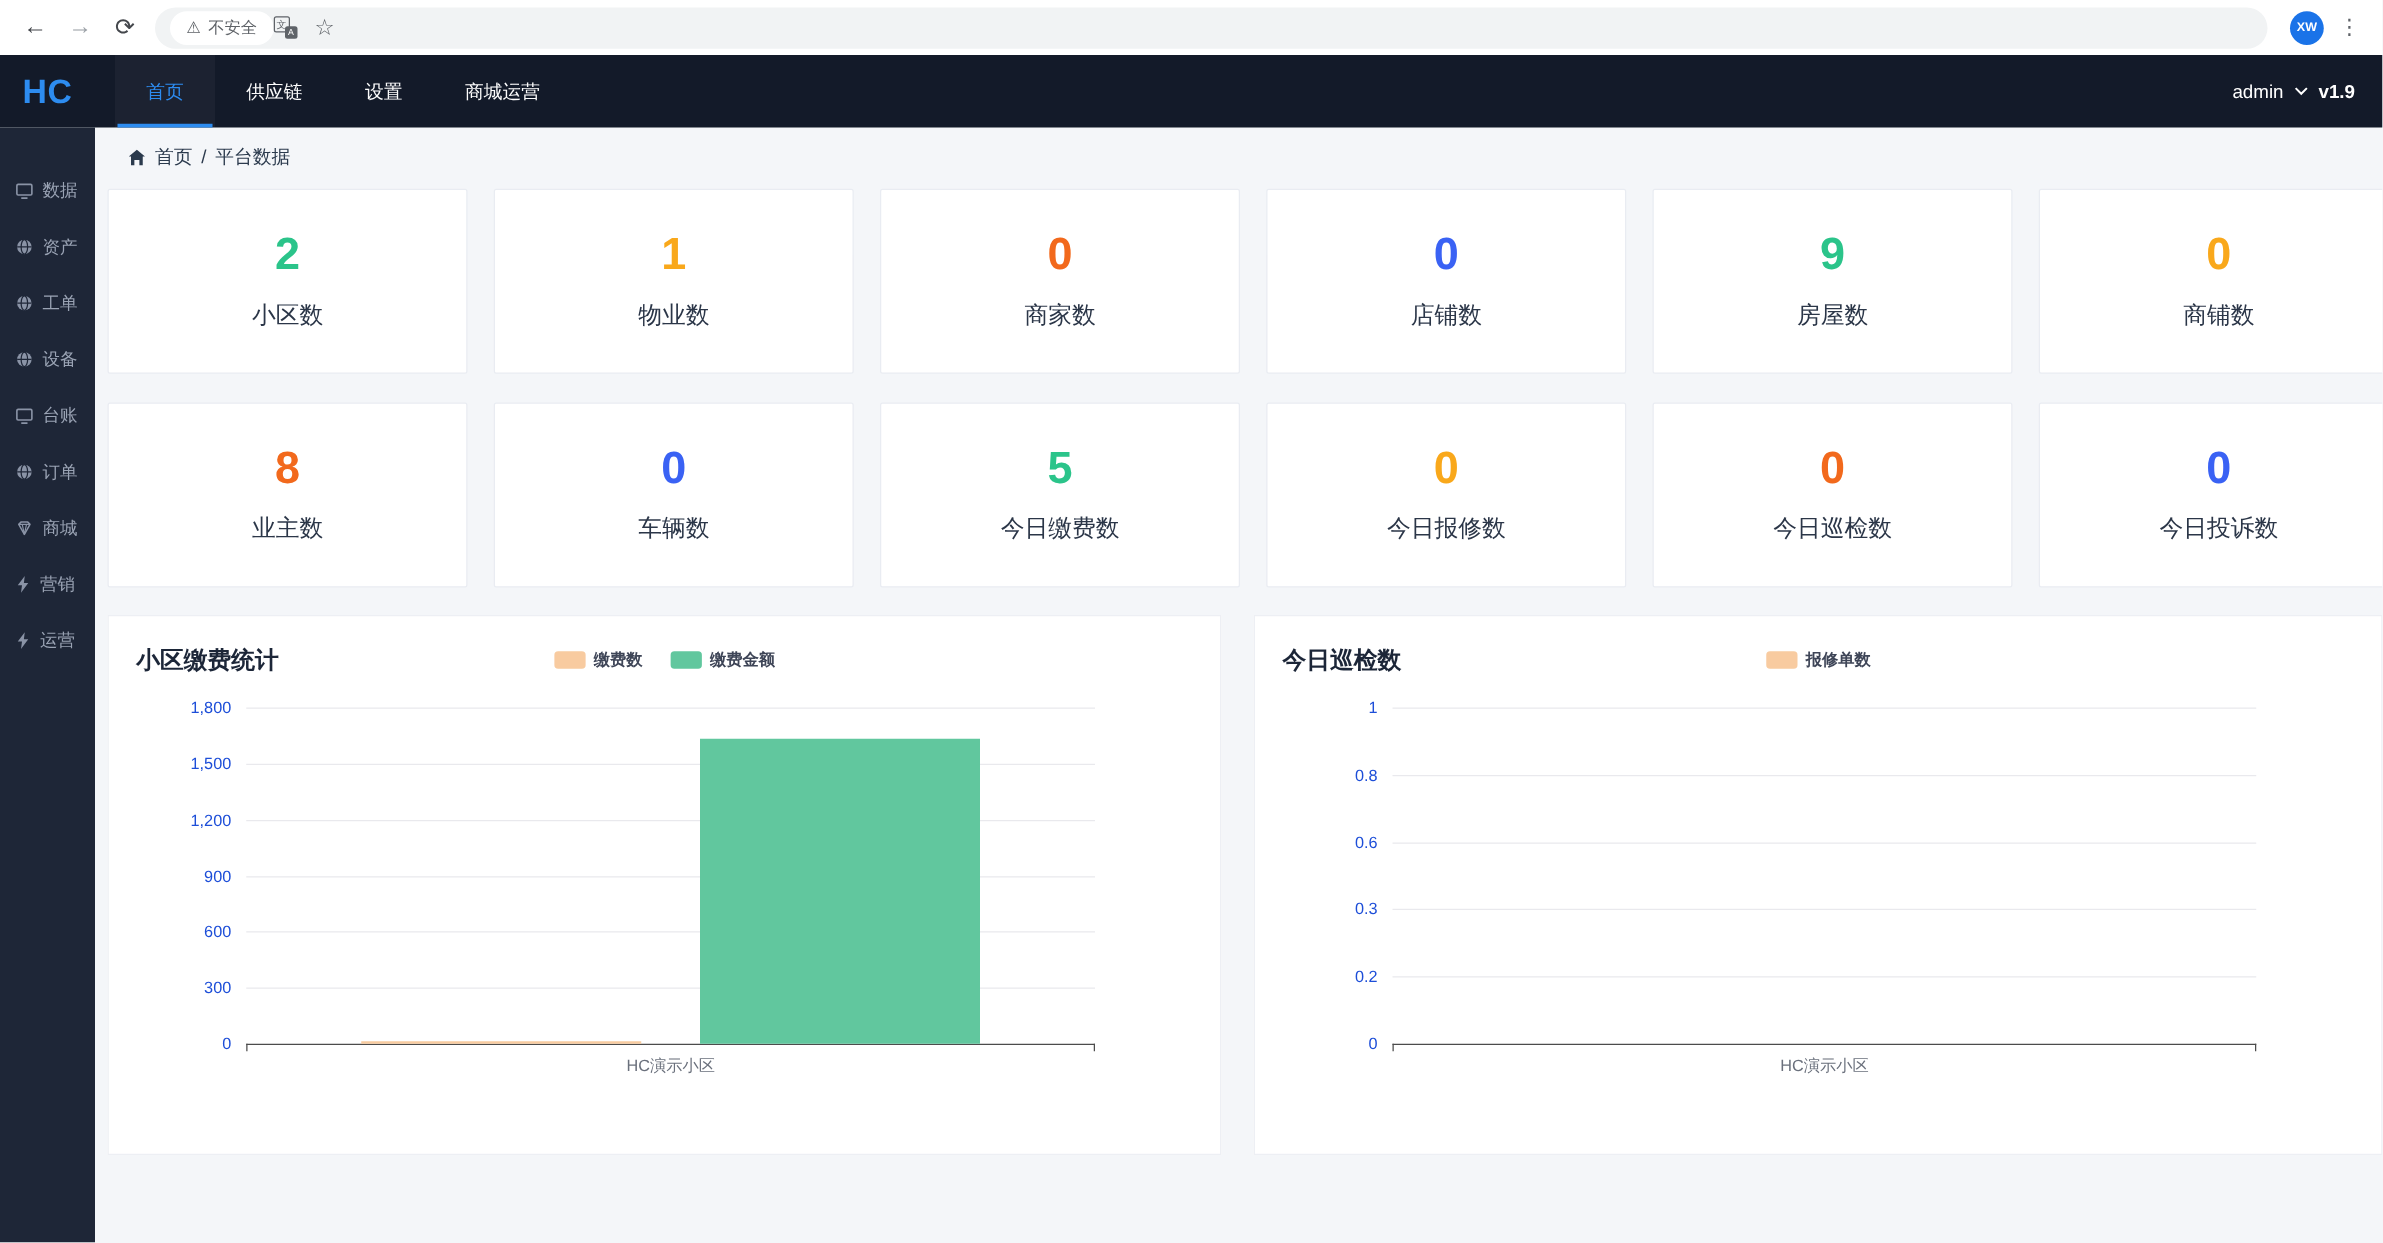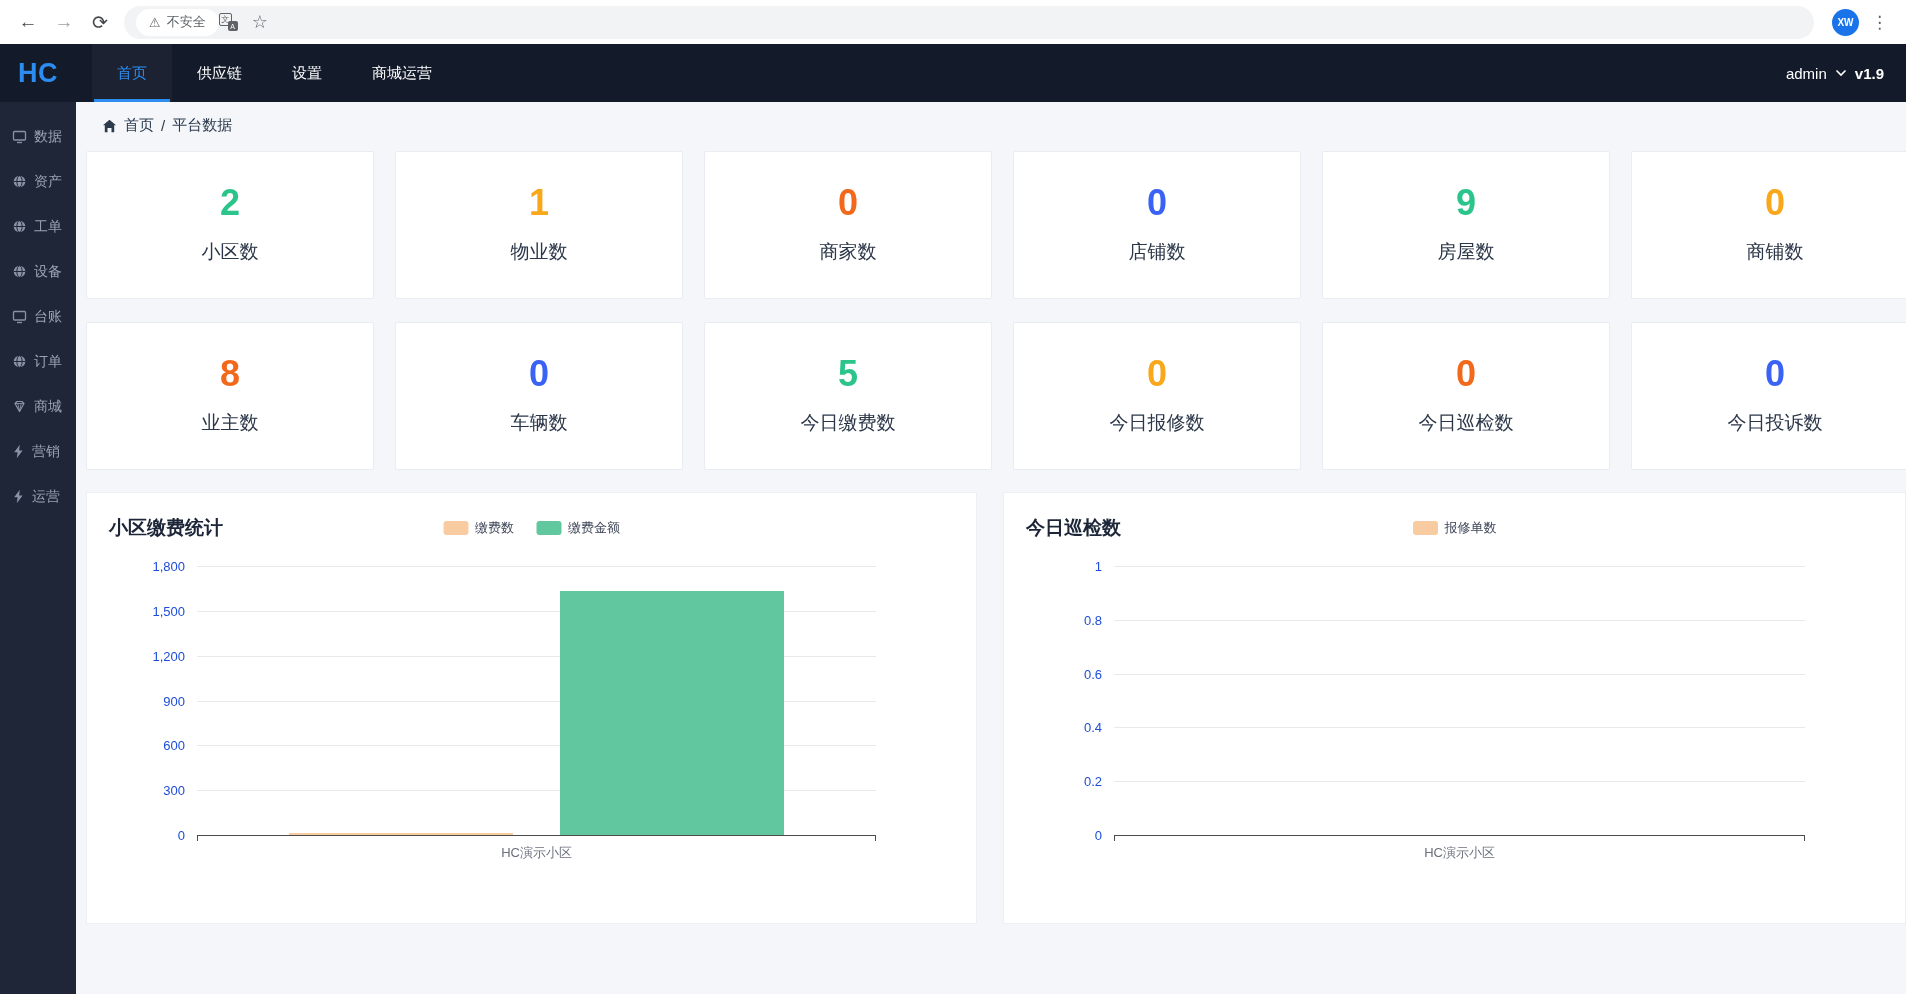--- a/index.html
+++ b/index.html
@@ -35,21 +35,21 @@
   .tabs { display:flex; margin-left:16px; }
   .tab { padding:0 25px; display:flex; align-items:center; color:#fdfdfd; font-size:15px; position:relative; cursor:pointer; }
   .tab.active { color:#2d8cf0; background:rgba(255,255,255,0.04); }
   .tab.active::after { content:''; position:absolute; left:2px; right:2px; bottom:0; height:3px; background:#2d8cf0; }
   .header-right { margin-left:auto; display:flex; align-items:center; gap:8px; padding-right:22px; color:#fff; font-size:15px; }
   .user-drop { display:flex; align-items:center; gap:8px; cursor:pointer; }
   .version { font-weight:bold; }
 
   
   .layout { display:flex; height:892px; }
-  .sidebar { width:76px; background:#1e2637; padding-top:12px; flex-shrink:0; }
+  .sidebar { width:76px; background:#1e2637; padding-top:28px; flex-shrink:0; }
   .side-item { height:45px; display:flex; align-items:center; gap:7px; padding-left:12px;
                color:#9aa3b4; font-size:14px; cursor:pointer; white-space:nowrap; }
   .side-item svg { flex-shrink:0; }
 
   .main { flex:1; padding:12px 0 0 10px; overflow:hidden; }
   .breadcrumb { display:flex; align-items:center; gap:7px; color:#2b3a4d; font-size:15px; padding:2px 0 16px 16px; }
   .crumb-sep { color:#2b3a4d; }
 
   
   .cards { display:grid; grid-template-columns:repeat(6,288px); gap:23px 21px; width:1833px; }
@@ -57,21 +57,21 @@
                display:flex; flex-direction:column; align-items:center; justify-content:center; gap:18px; }
   .stat-value { font-size:36px; font-weight:bold; line-height:1; }
   .stat-label { font-size:19px; color:#2b3648; }
 
   
   .charts { display:flex; gap:26px; margin-top:22px; }
   .chart-panel { background:#fff; border:1px solid #edeff4; height:432px; position:relative; }
   .chart-panel.p-left { width:896px; }
   .chart-panel.p-right { width:908px; }
   .chart-title { position:absolute; top:22px; left:22px; font-size:19px; font-weight:bold; color:#1c2638; }
-  .legend { position:absolute; top:26px; left:50%; transform:translateX(-50%); display:flex; gap:22px; align-items:center; }
+  .legend { position:absolute; top:26px; left:50%; transform:translateX(-50%); display:flex; gap:22px; align-items:center;font-weight:bold; }
   .legend-item { display:flex; align-items:center; gap:7px; font-size:13px; color:#3e4557; cursor:pointer; }
   .legend-swatch { width:25px; height:14px; border-radius:3px; display:inline-block; }
   .chart-body { position:absolute; left:110px; right:100px; top:73px; height:270px; border-bottom:1px solid #4c4c4c; }
   .chart-body::before, .chart-body::after { content:''; position:absolute; bottom:-6px; width:1px; height:6px; background:#4c4c4c; }
   .chart-body::before { left:0; } .chart-body::after { right:0; }
   .gridline { position:absolute; left:0; right:0; height:1px; background:#e9e9ed; }
   .y-tick { position:absolute; right:calc(100% + 12px); transform:translateY(-50%);
             font-size:13px; color:#1d4ed8; white-space:nowrap; }
   .bars { position:absolute; left:0; right:0; top:0; bottom:0; display:flex; justify-content:center;
           align-items:flex-end; gap:7%; }
@@ -297,21 +297,21 @@
         </div>
         <div class="chart-body">
           <div class="x-cat">HC演示小区</div>
         <div class="gridline" style="top: 0%;"></div>
             <div class="y-tick" style="top: 0%;">1</div>
             <div class="gridline" style="top: 20%;"></div>
             <div class="y-tick" style="top: 20%;">0.8</div>
             <div class="gridline" style="top: 40%;"></div>
             <div class="y-tick" style="top: 40%;">0.6</div>
             <div class="gridline" style="top: 60%;"></div>
-            <div class="y-tick" style="top: 60%;">0.4</div>
+            <div class="y-tick" style="top: 60%;">0.3</div>
             <div class="gridline" style="top: 80%;"></div>
             <div class="y-tick" style="top: 80%;">0.2</div>
             <div class="y-tick" style="top: 100%;">0</div>
             <div class="bars">
               <div class="bar" style="background: rgb(248, 203, 160); height: 0%;"></div>
             </div>
           </div>
       </section>
     </div>
   </div>

